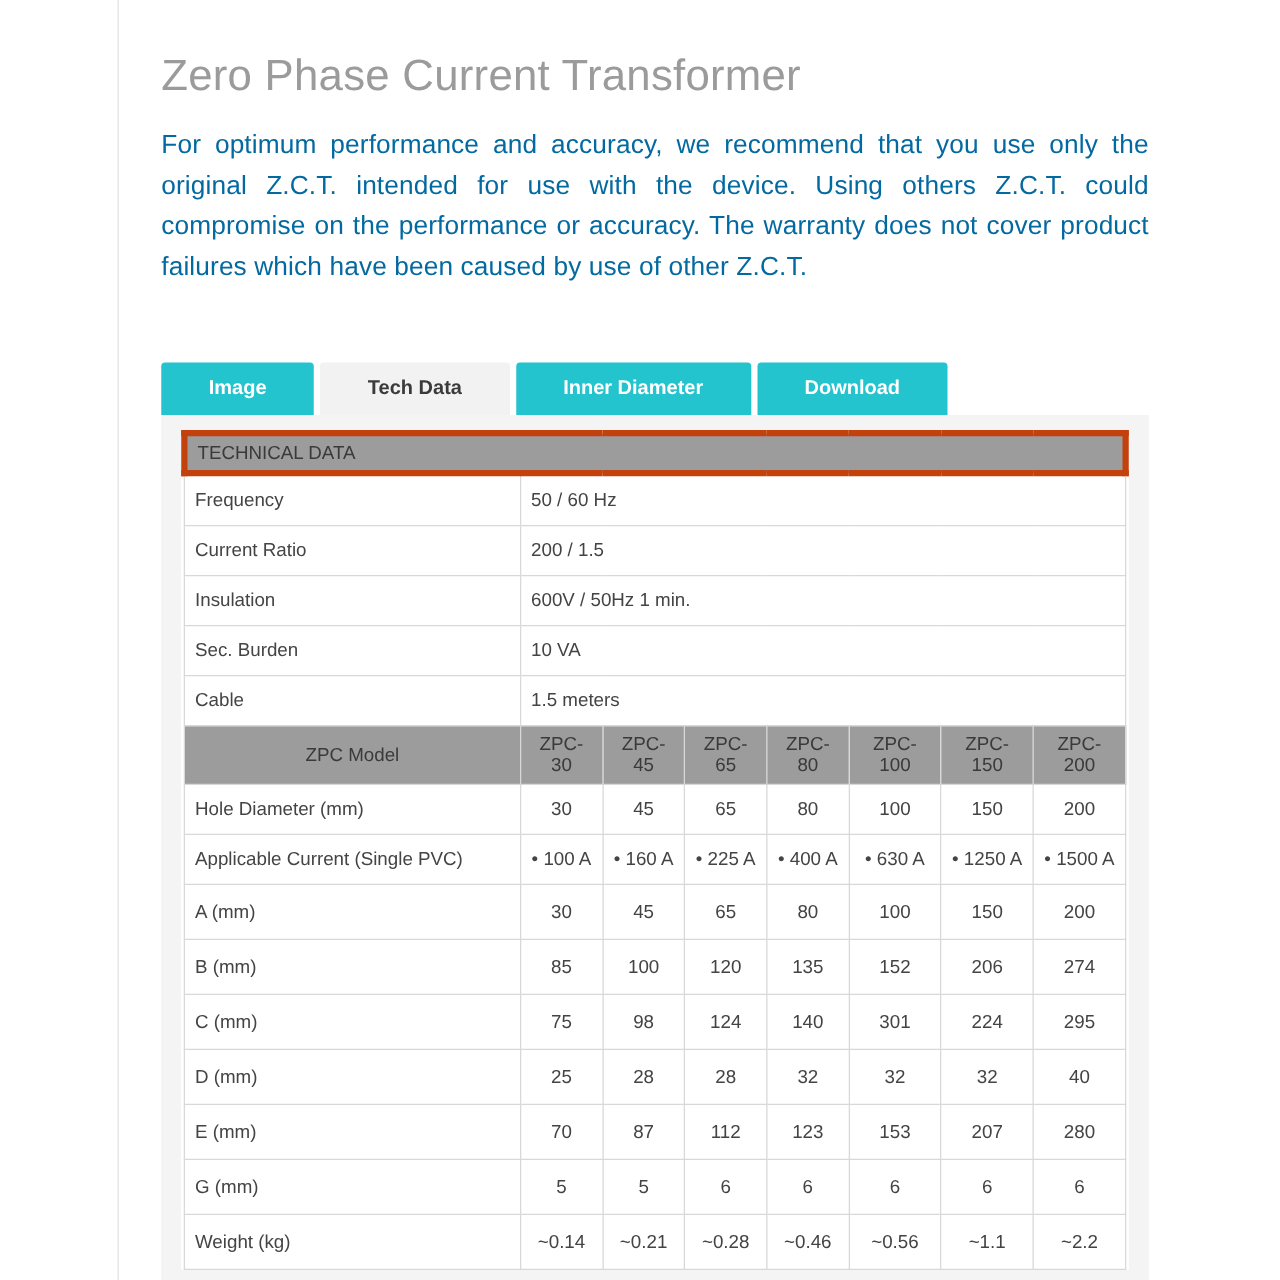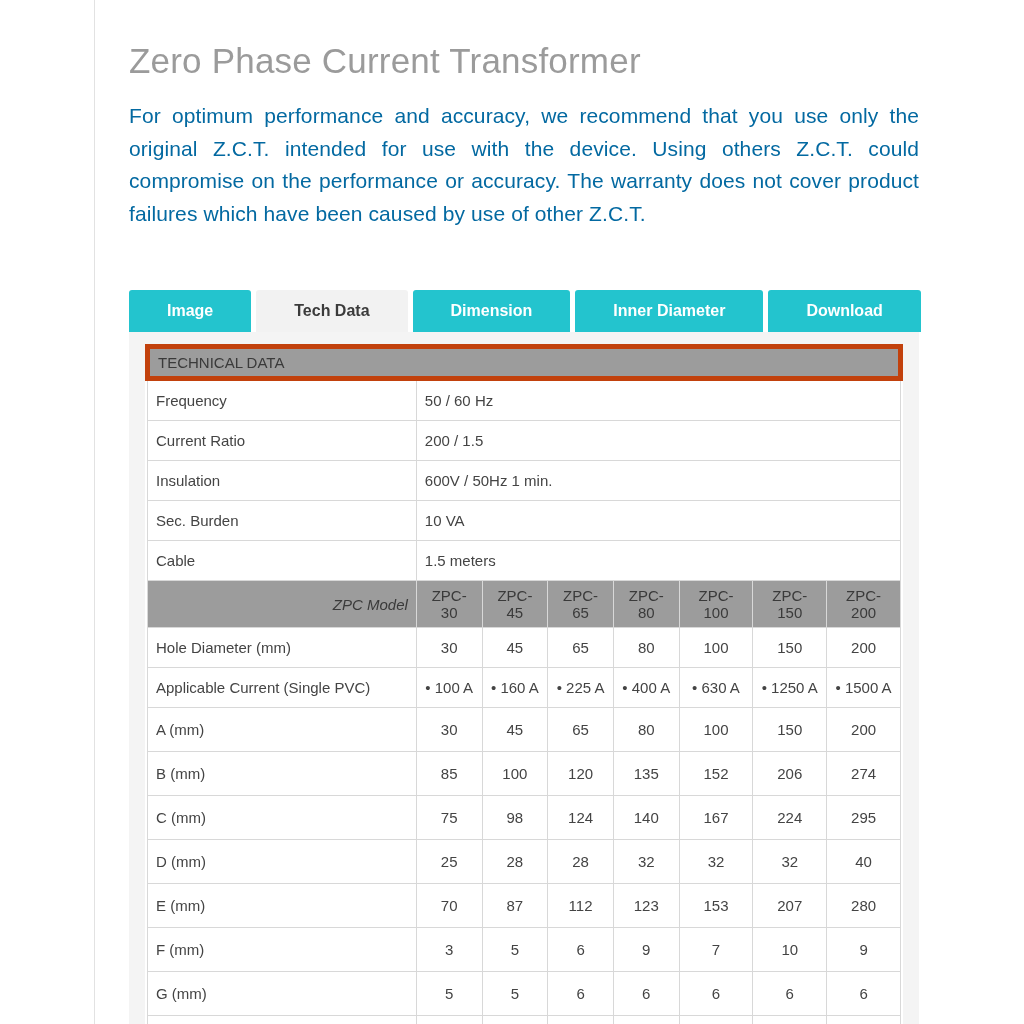--- a/index.html
+++ b/index.html
@@ -108,22 +108,21 @@
     text-align: left;
     margin-top: 23px;
   }
   .model-head {
     background: #9c9c9c;
     color: #3a3a3a;
     text-align: center;
     font-size: 15px;
   }
   .model-head.left {
-    text-align: right;
-    font-style: italic;
+    text-align: center;
   }
   .spec-row td {
     height: 27px;
   }
   .num {
     text-align: center;
   }
   .tall td { height: 31px; }
 </style>
 </head>
@@ -132,21 +131,20 @@
 <div id="page">
   <div class="left-rule"></div>
 
   <div class="content">
     <h1 class="title">Zero Phase Current Transformer</h1>
     <p class="intro">For optimum performance and accuracy, we recommend that you use only the original Z.C.T. intended for use with the device. Using others Z.C.T. could compromise on the performance or accuracy. The warranty does not cover product failures which have been caused by use of other Z.C.T.</p>
 
     <div class="tabs" id="tab-bar">
         <div class="tab">Image</div>
         <div class="tab active">Tech Data</div>
-        <div class="tab">Dimension</div>
         <div class="tab">Inner Diameter</div>
         <div class="tab">Download</div>
       </div>
 
     <div class="panel">
       <table>
         <colgroup>
           <col style="width:266px">
           <col style="width:65px">
           <col style="width:65px">
@@ -229,21 +227,21 @@
               <td class="num">152</td>
               <td class="num">206</td>
               <td class="num">274</td>
             </tr>
             <tr class="spec-row tall">
               <td class="label-cell">C (mm)</td>
               <td class="num">75</td>
               <td class="num">98</td>
               <td class="num">124</td>
               <td class="num">140</td>
-              <td class="num">167</td>
+              <td class="num">301</td>
               <td class="num">224</td>
               <td class="num">295</td>
             </tr>
             <tr class="spec-row tall">
               <td class="label-cell">D (mm)</td>
               <td class="num">25</td>
               <td class="num">28</td>
               <td class="num">28</td>
               <td class="num">32</td>
               <td class="num">32</td>
@@ -254,30 +252,20 @@
               <td class="label-cell">E (mm)</td>
               <td class="num">70</td>
               <td class="num">87</td>
               <td class="num">112</td>
               <td class="num">123</td>
               <td class="num">153</td>
               <td class="num">207</td>
               <td class="num">280</td>
             </tr>
             <tr class="spec-row tall">
-              <td class="label-cell">F (mm)</td>
-              <td class="num">3</td>
-              <td class="num">5</td>
-              <td class="num">6</td>
-              <td class="num">9</td>
-              <td class="num">7</td>
-              <td class="num">10</td>
-              <td class="num">9</td>
-            </tr>
-            <tr class="spec-row tall">
               <td class="label-cell">G (mm)</td>
               <td class="num">5</td>
               <td class="num">5</td>
               <td class="num">6</td>
               <td class="num">6</td>
               <td class="num">6</td>
               <td class="num">6</td>
               <td class="num">6</td>
             </tr>
             <tr class="spec-row tall">

